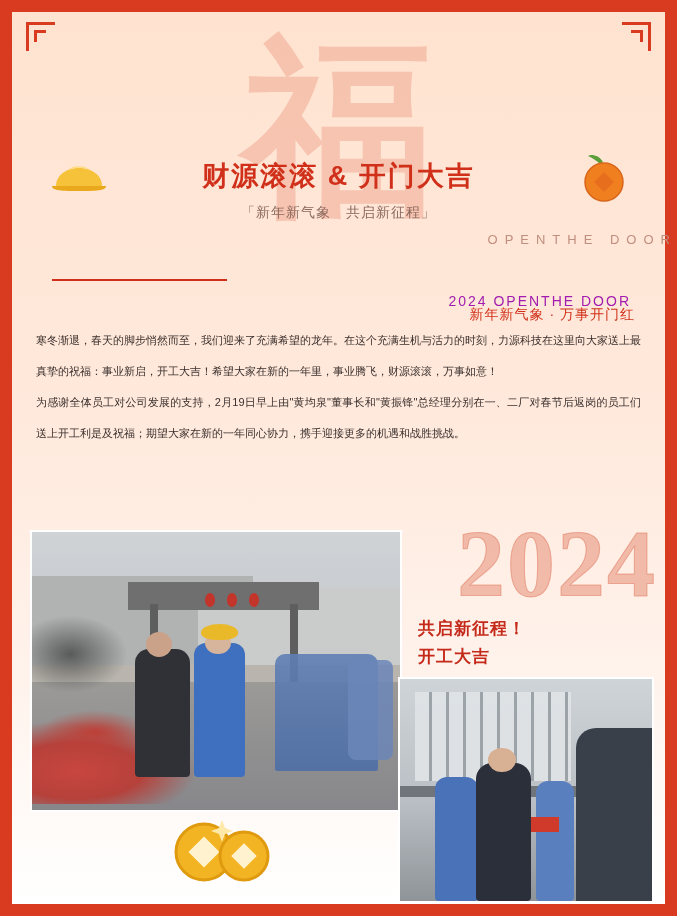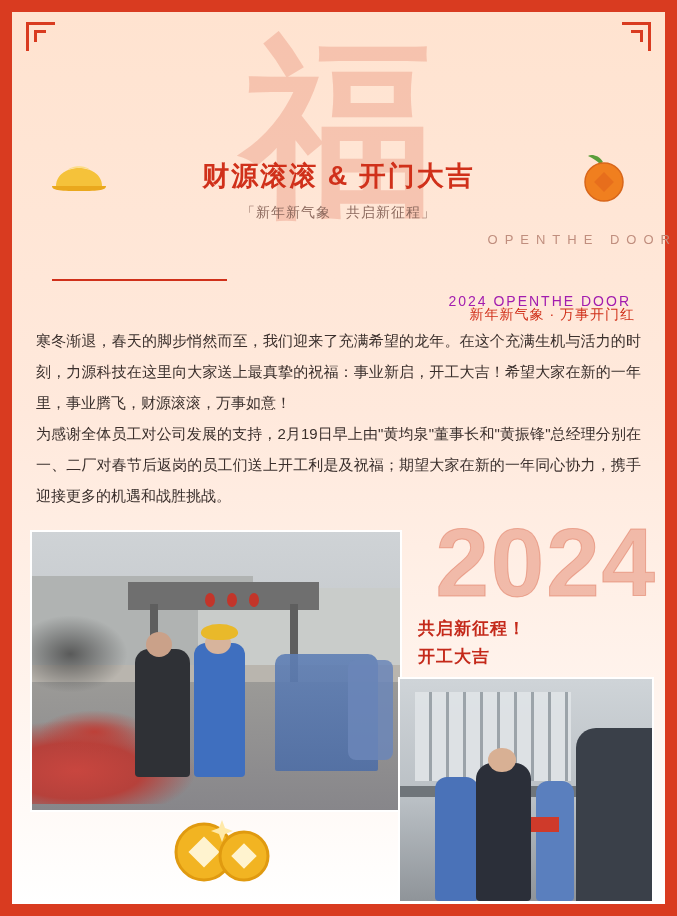--- a/index.html
+++ b/index.html
@@ -137,37 +137,37 @@
     color: #a21caf;
     letter-spacing: 2px;
   }
 
   
   .body-copy {
     position: absolute;
     left: 36px;
     right: 36px;
     top: 325px;
-    font-size: 15px;
+    font-size: 11px;
     line-height: 31px;
     color: #3a2f2c;
     text-align: justify;
   }
   .body-copy p { margin: 0; text-indent: 0; }
 
   
   .year-wm {
     position: absolute;
     right: 20px;
     top: 508px;
     font-size: 96px;
     font-weight: 700;
     letter-spacing: 2px;
     color: rgba(224, 122, 96, 0.45);
-    font-family: Liberation Sans, sans-serif;
+    font-family: Liberation Serif, serif;
     -webkit-text-stroke: 1px rgba(224,122,96,0.55);
   }
 
   
   .photo {
     position: absolute;
     overflow: hidden;
     background: #b9b5ae;
     border: 2px solid #ffffff;
   }

